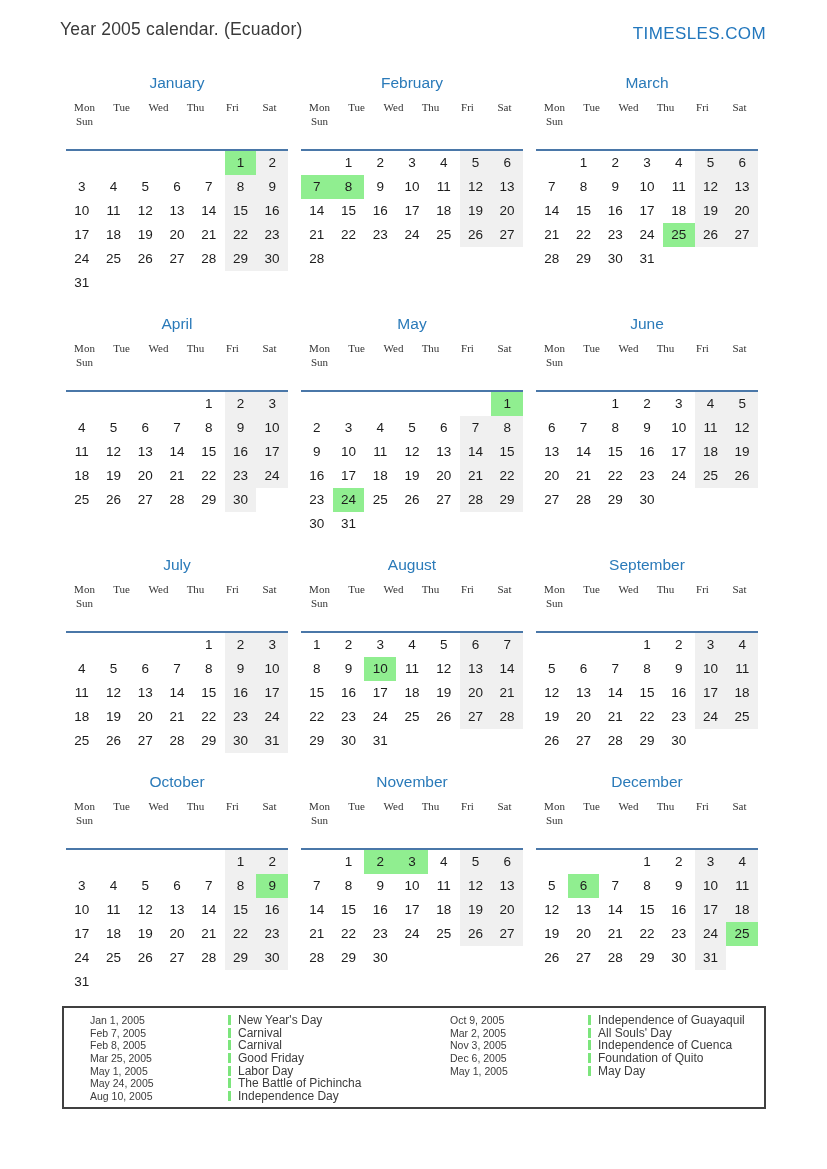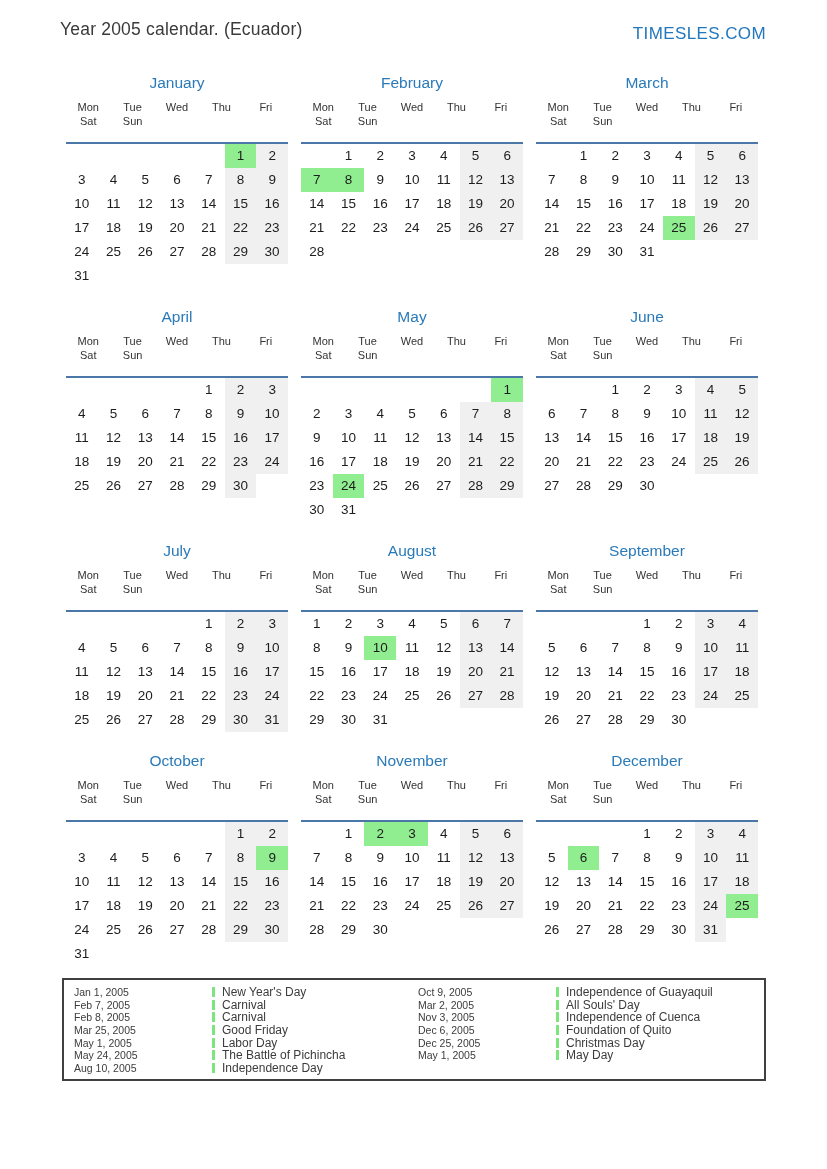--- a/index.html
+++ b/index.html
@@ -29,38 +29,38 @@
     grid-template-columns: repeat(3, 222px);
     column-gap: 13px;
     row-gap: 21px;
   }
   .month { width: 222px; }
   .month-title {
     text-align: center; color: #2a7ab9; font-size: 15.5px;
     font-weight: 400; margin-bottom: 9px; line-height: 16px;
   }
   .weekday-row {
-    display: grid; grid-template-columns: repeat(5, 1fr);
-    padding-bottom: 14px; border-bottom: 2px solid #4a77a8;
+    display: grid; grid-template-columns: repeat(6, 1fr);
+    padding-bottom: 21px; border-bottom: 2px solid #4a77a8; font-family: Liberation Serif, serif;
   }
   .weekday { text-align: center; font-size: 11px; color: #333333; line-height: 14px; }
   .week-row { display: grid; grid-template-columns: repeat(7, 1fr); }
   .day-cell {
     height: 24px; line-height: 24px; text-align: center;
     font-size: 13.5px; color: #1d1d1d;
   }
   .day-cell.weekend { background: #f0f0f0; }
   .day-cell.holiday { background: #90ee90; }
   .legend {
     margin: 12px 0 0 62px; width: 704px;
     border: 2px solid #404040;
     padding: 6px 8px 5px 10px;
     display: flex;
   }
-  .legend-col { display: flex; flex-direction: column; }
+  .legend-col { display: flex; flex-direction: column; margin-left: 16px; }
   .legend-col-0 { width: 344px; }
   .legend-col-1 { flex: 1; }
   .legend-entry { display: flex; align-items: center; height: 12.6px; }
   .legend-date { width: 138px; font-size: 10.5px; color: #3c3c3c; }
   .legend-marker { width: 3px; height: 10px; background: #7ce57c; margin-right: 7px; flex: none; }
   .legend-name { font-size: 12px; color: #3c3c3c; }
 </style>
 </head>
 <body>
 
@@ -871,23 +871,18 @@
         <div class="legend-date">Nov 3, 2005</div>
         <div class="legend-marker"></div>
         <div class="legend-name">Independence of Cuenca</div>
       </div>
       <div class="legend-entry">
         <div class="legend-date">Dec 6, 2005</div>
         <div class="legend-marker"></div>
         <div class="legend-name">Foundation of Quito</div>
       </div>
       <div class="legend-entry">
-        <div class="legend-date">Dec 25, 2005</div>
-        <div class="legend-marker"></div>
-        <div class="legend-name">Christmas Day</div>
-      </div>
-      <div class="legend-entry">
         <div class="legend-date">May 1, 2005</div>
         <div class="legend-marker"></div>
         <div class="legend-name">May Day</div>
       </div>
     </div>
   </div>
 
 </body></html>

